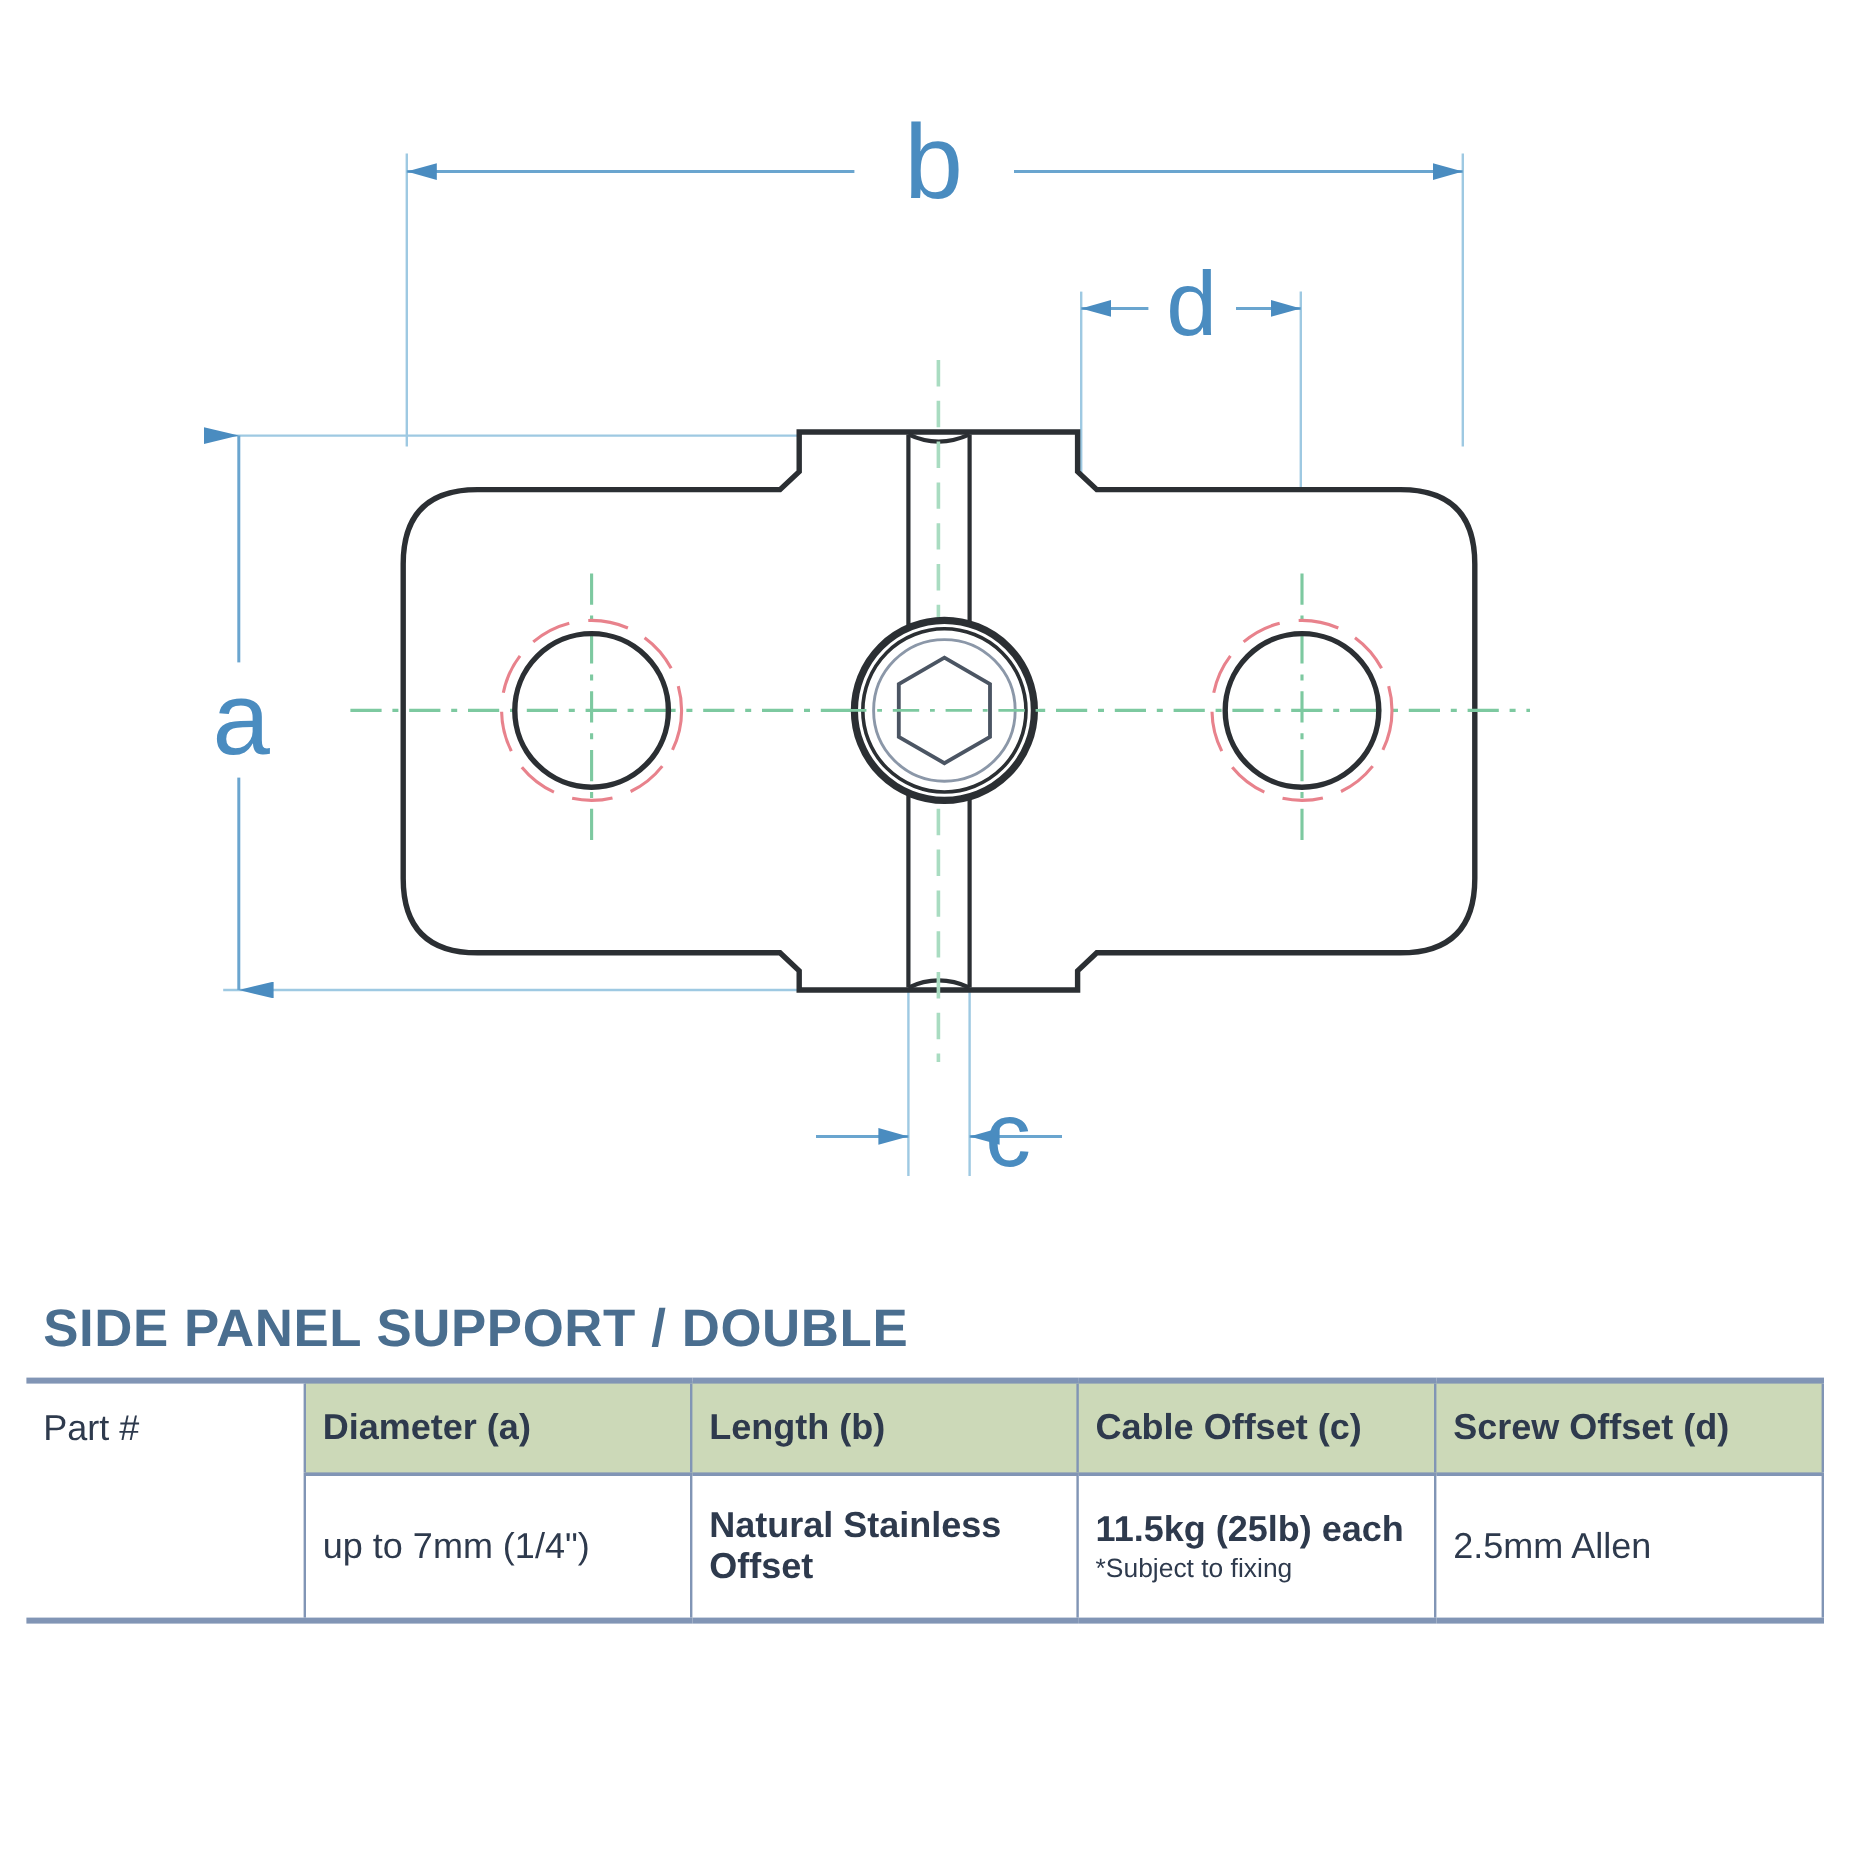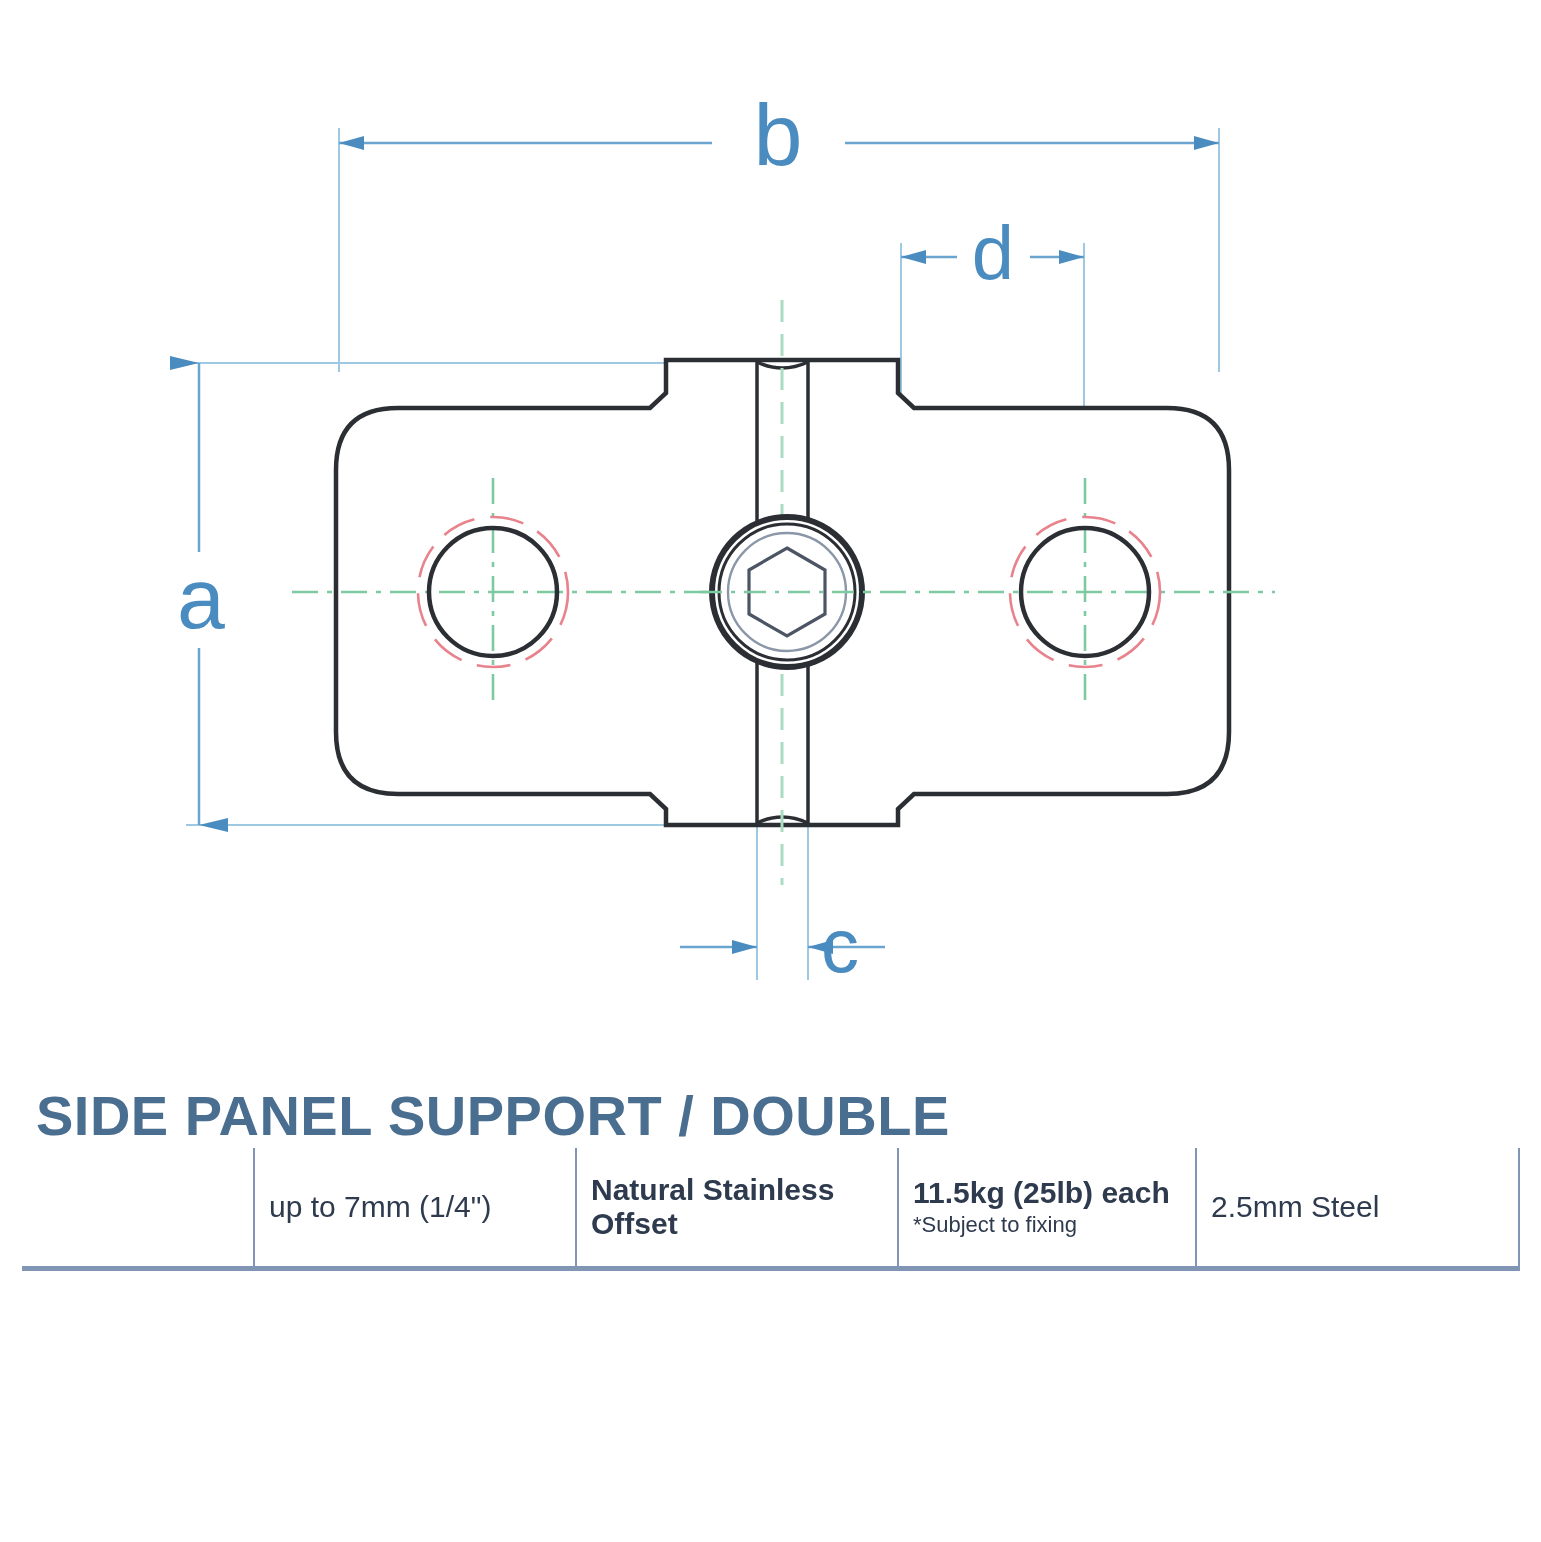--- a/index.html
+++ b/index.html
@@ -35,21 +35,21 @@
     position: absolute;
     left: 0;
     top: 1055px;
     width: 1541px;
     height: 487px;
   }
   #spec-title {
     position: absolute;
     left: 36px;
     top: 28px;
-    font-size: 56px;
+    font-size: 44px;
     font-weight: bold;
     letter-spacing: 0.5px;
     color: #4a6e8f;
     white-space: nowrap;
     font-family: "Liberation Sans", sans-serif;
   }
 
   table.spec-table {
     position: absolute;
     left: 22px;
@@ -264,33 +264,40 @@
     <table class="spec-table">
       <colgroup>
         <col style="width:232px">
         <col style="width:322px">
         <col style="width:322px">
         <col style="width:298px">
         <col style="width:323px">
       </colgroup>
       <tbody>
 
+        <tr class="rule-top">
+          <td class="partnum-cell partnum-label">Part #</td>
+          <td class="hdr-green">Diameter (a)</td>
+          <td class="hdr-green">Length (b)</td>
+          <td class="hdr-green">Cable Offset (c)</td>
+          <td class="hdr-green val-cell-last">Screw Offset (d)</td>
+        </tr>
 
 
 
         <tr class="rule-bottom-thick">
           <td class="blank-cell"></td>
           <td class="val-cell-tall">up to 7mm (1/4")</td>
           <td class="val-cell-tall">
             <span class="cell-line">Natural Stainless</span>
             <span class="cell-line">Offset</span>
           </td>
           <td class="val-cell-tall">
             <span class="cell-line">11.5kg (25lb) each</span>
             <span class="sub-note">*Subject to fixing</span>
           </td>
-          <td class="val-cell-tall val-cell-last">2.5mm Steel</td>
+          <td class="val-cell-tall val-cell-last">2.5mm Allen</td>
         </tr>
       </tbody>
     </table>
   </div>
 
 </div>
 
 </body></html>

